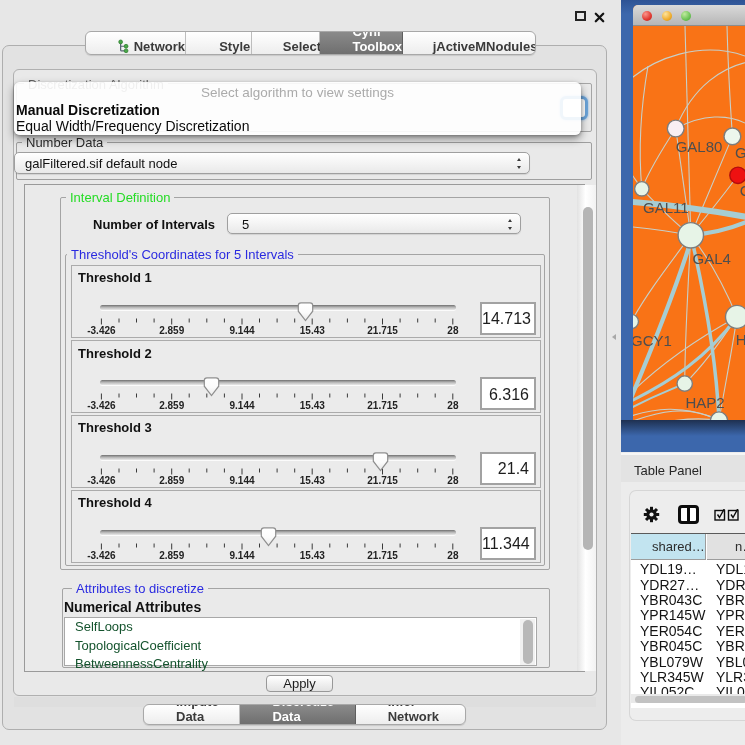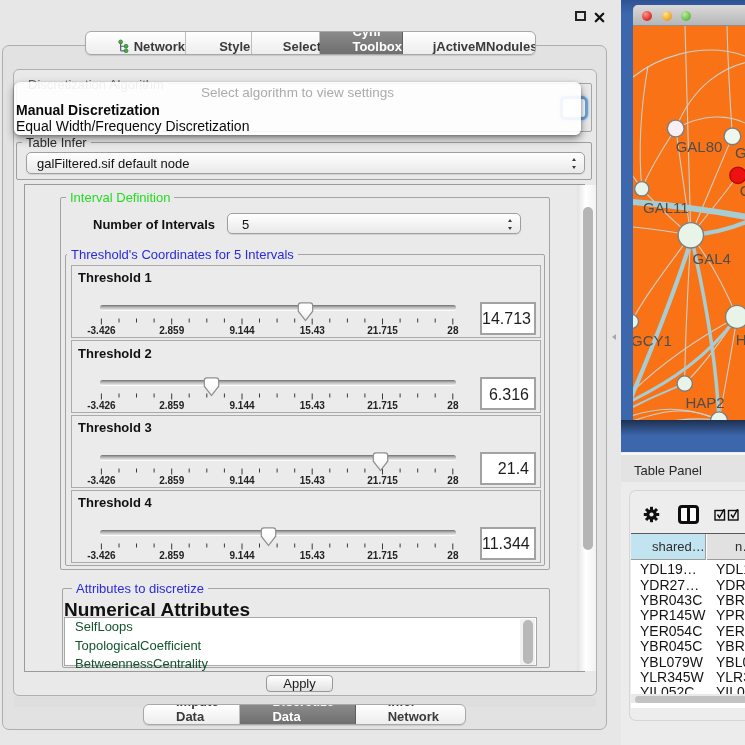--- a/index.html
+++ b/index.html
@@ -81,23 +81,23 @@
     <div class="seg" style="width:68px">Select</div>
     <div class="seg sel" style="width:83px">Cyni Toolbox</div>
     <div class="seg" style="width:132px">jActiveMNodules</div>
   </div>
 
   <div class="abs" style="left:16px;top:83px;width:576px;height:49px;border:1px solid #a5a5a5;border-radius:2px"></div>
   <div class="abs" style="left:24px;top:76.5px;font-size:13px;color:#5e5e5e;background:#e9e9e9;padding:0 4px">Discretization Algorithm</div>
   <div class="abs" style="left:560px;top:96px;width:28px;height:24px;border-radius:6px;background:#fdfdfd;border:3px solid #6ba3d8;box-shadow:0 0 3px #7fb0e0"></div>
 
   <div class="group" style="left:16px;top:142px;width:576px;height:38px">
-    <span class="gtitle" style="background:#e9e9e9;color:#2b2b2b">Table Infer</span>
-  </div>
-  <div class="combo" style="left:26px;top:151.5px;width:559px;height:22px">
+    <span class="gtitle" style="background:#e9e9e9;color:#2b2b2b">Number Data</span>
+  </div>
+  <div class="combo" style="left:14px;top:151.5px;width:516px;height:22px">
     <span class="ctext">galFiltered.sif default node</span>
     <span class="arrows" style="right:6.5px;top:5.5px">
         <span class="up"></span>
         <span class="dn"></span>
       </span>
   </div>
 
   <div class="abs" id="viewport">
 <div class="group" style="left:35px;top:12px;width:490px;height:373px;border-color:#a4a4a4">
         <span class="gtitle" style="background:#eaeaea;color:#25dc25">Interval Definition</span>
@@ -293,21 +293,21 @@
               <stop offset="0.55" stop-color="#fbfbfb"></stop>
               <stop offset="1" stop-color="#e8e8e8"></stop>
         </linearGradient>
           </defs>
       </svg>
       <div class="vbox">11.344</div>
     </div>
       <div class="group" style="left:37px;top:403px;width:488px;height:80px;border-color:#a4a4a4">
         <span class="gtitle" style="background:#eaeaea;color:#2a2ae0;left:9px">Attributes to discretize</span>
       </div>
-      <div class="abs" style="left:39px;top:414px;font-size:19px;font-weight:bold;color:#111">Numerical Attributes</div>
+      <div class="abs" style="left:39px;top:414px;font-size:14px;font-weight:bold;color:#111">Numerical Attributes</div>
       <div class="abs" id="attrlist" style="left:39px;top:432px;width:473px;height:49px">
   <div>SelfLoops</div>
         <div>TopologicalCoefficient</div>
         <div>BetweennessCentrality</div>
   <div class="abs" id="alsb">
           <div class="th"></div>
         </div>
 </div>
     </div>
 

